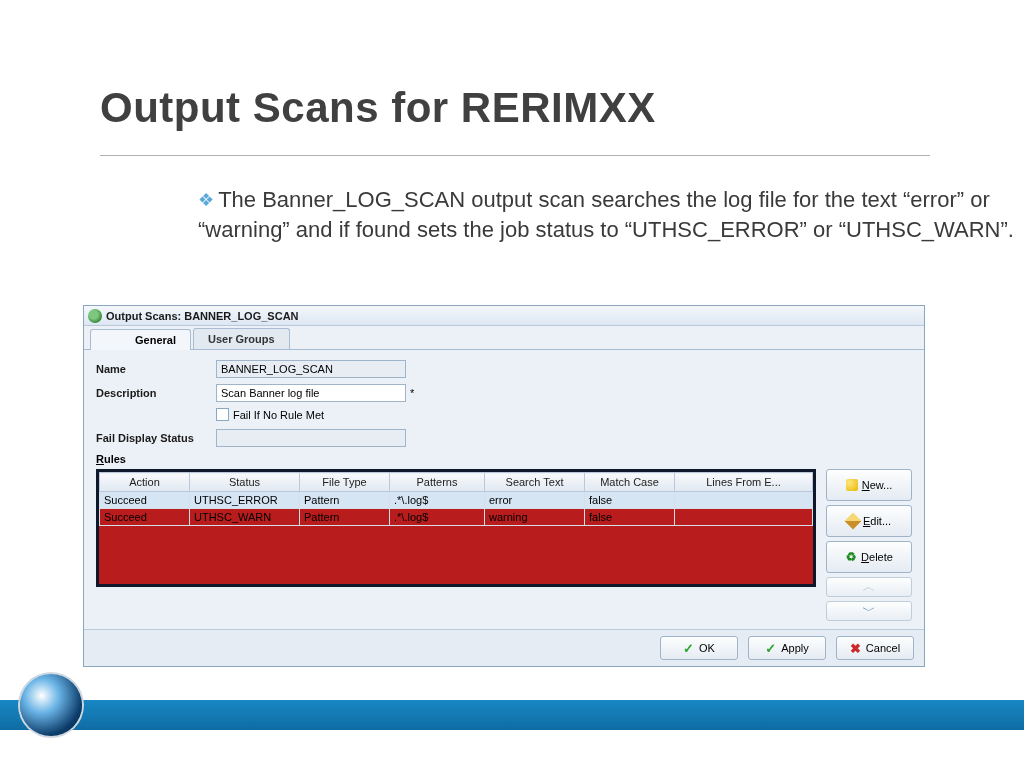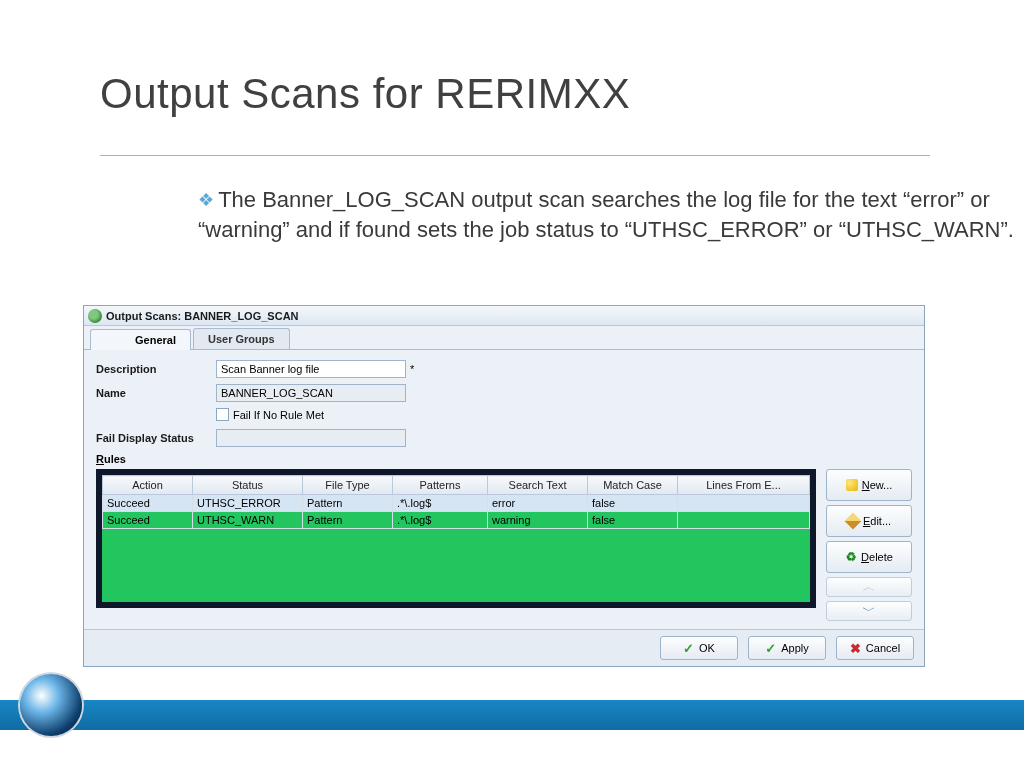--- a/index.html
+++ b/index.html
@@ -8,23 +8,23 @@
     width: 1024px;
     height: 768px;
     font-family: "Segoe UI", Arial, sans-serif;
     background: #fff;
     position: relative;
     overflow: hidden;
   }
   .slide-title {
     position: absolute;
     left: 100px;
-    top: 70px;
+    top: 84px;
     font-size: 42px;
-    font-weight: 400;
+    font-weight: 700;
     color: #404040;
     letter-spacing: 0.5px;
   }
   .rule {
     position: absolute;
     left: 100px;
     top: 155px;
     width: 830px;
     border-top: 1px solid #b0b0b0;
   }
@@ -129,23 +129,23 @@
   .chk-box { width: 13px; height: 13px; border: 1px solid #8aa6c1; background: #fff; }
   .section-label { font-weight: bold; font-size: 11px; margin: 6px 0 4px 0; }
   .section-label .ul { text-decoration: underline; }
 
   .rules-area {
     display: flex;
     gap: 10px;
   }
   .grid-wrap {
     flex: 1;
-    border: 6px solid #0f172a;
-    background: #22c55e;
-    height: 139px;
+    border: 3px solid #0f172a;
+    background: #b91c1c;
+    height: 118px;
     overflow: hidden;
   }
   table.grid {
     width: 100%;
     border-collapse: collapse;
     font-size: 11px;
     table-layout: fixed;
   }
   table.grid th {
     background: linear-gradient(#f7f9fc, #e1e8f1);
@@ -262,28 +262,28 @@
   </div>
 
   <div class="tabs">
     <div class="tab active">General</div>
     <div class="tab">User Groups</div>
   </div>
 
   <div class="win-body">
 
     <div class="form-row">
+      <div class="form-label">Name</div>
+      <input class="form-input ro" readonly="" value="BANNER_LOG_SCAN" style="">
+    </div>
+
+    <div class="form-row">
       <div class="form-label">Description</div>
       <input class="form-input" value="Scan Banner log file" style="">
       <span class="req-mark">*</span>
-    </div>
-
-    <div class="form-row">
-      <div class="form-label">Name</div>
-      <input class="form-input ro" readonly="" value="BANNER_LOG_SCAN" style="">
     </div>
 
     <div class="chk-row">
       <span class="chk-box"></span>
       <span><span class="ul">F</span>ail If No Rule Met</span>
     </div>
 
     <div class="form-row">
       <div class="form-label">Fail Display Status</div>
       <input class="form-input ro" readonly="" value="" style="">

